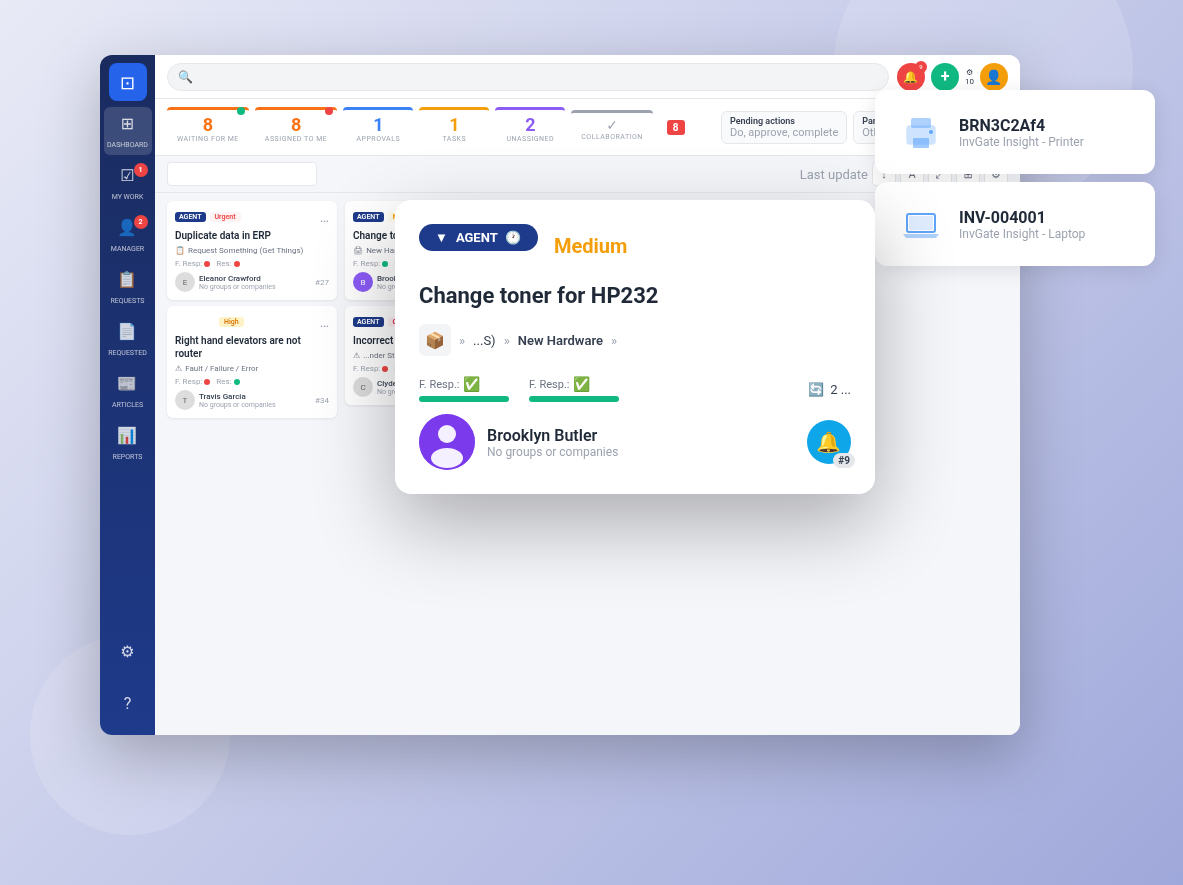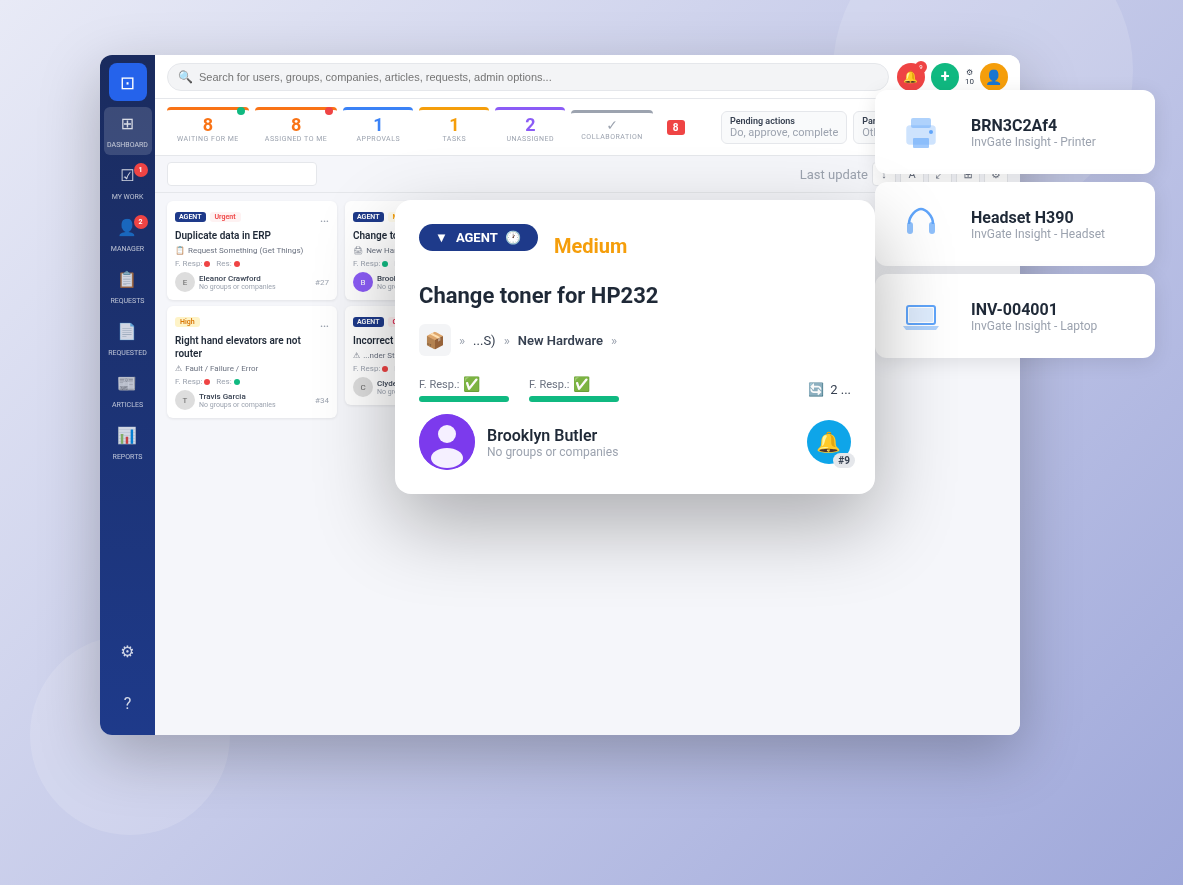--- a/index.html
+++ b/index.html
@@ -338,21 +338,21 @@
 
     .badge-priority {
       font-size: 7px;
       padding: 1px 5px;
       border-radius: 3px;
       font-weight: 600;
     }
     .badge-priority.urgent { background: #fef2f2; color: #ef4444; }
     .badge-priority.medium { background: #fffbeb; color: #f59e0b; }
     .badge-priority.critical { background: #fff1f2; color: #e11d48; }
-    .badge-priority.high { background: #fef3c7; color: #d97706; }
+    .badge-priority.high { background: #fef3c7; color: #d97706; margin-left: 44px; }
 
     .ticket-title {
       font-weight: 600;
       color: #1f2937;
       font-size: 10px;
       margin-bottom: 4px;
       line-height: 1.3;
     }
 
     .ticket-category {
@@ -592,21 +592,21 @@
     }
 
     .asset-card {
       background: white;
       border-radius: 12px;
       padding: 16px 20px;
       margin-bottom: 8px;
       box-shadow: 0 4px 20px rgba(0,0,0,0.1);
       display: flex;
       align-items: center;
-      gap: 24px;
+      gap: 12px;
       cursor: pointer;
     }
 
     .asset-icon {
       width: 52px;
       height: 52px;
       border-radius: 8px;
       display: flex;
       align-items: center;
       justify-content: center;
@@ -680,21 +680,20 @@
     <div class="sidebar-item" style="margin-bottom:8px;">
       <span class="sidebar-icon">?</span>
     </div>
   </div>
 
   <div class="main-content">
 
     <div class="top-navbar">
       <div class="search-bar">
         <span style="color:#9ca3af;font-size:12px;">🔍</span>
-        <input type="text" placeholder="Search for users, groups, companies, articles, requests, admin options..." style="">
       </div>
       <div class="nav-actions">
         <div class="nav-btn red-bg" style="position:relative;">
           <span style="color:white;font-size:12px;">🔔</span>
           <span class="nav-btn-badge">9</span>
         </div>
         <div class="nav-btn green-bg">
           <span style="color:white;font-size:16px;font-weight:700;">+</span>
         </div>
         <div style="display:flex;flex-direction:column;align-items:center;font-size:8px;color:#374151;">
@@ -987,33 +986,20 @@
         <rect x="14" y="28" width="16" height="10" rx="1" fill="#60a5fa" opacity="0.6"></rect>
         <circle cx="32" cy="22" r="2" fill="#60a5fa"></circle>
       </svg>
     </div>
     <div>
       <div class="asset-info-title">BRN3C2Af4</div>
       <div class="asset-info-sub">InvGate Insight - Printer</div>
     </div>
   </div>
 
-  <div class="asset-card">
-    <div class="asset-icon">
-      <svg width="44" height="44" viewBox="0 0 44 44">
-        <path d="M10 22 C10 13 18 7 22 7 C26 7 34 13 34 22" stroke="#60a5fa" stroke-width="2.5" fill="none"></path>
-        <rect x="8" y="20" width="6" height="12" rx="3" fill="#60a5fa" opacity="0.7"></rect>
-        <rect x="30" y="20" width="6" height="12" rx="3" fill="#60a5fa" opacity="0.7"></rect>
-      </svg>
-    </div>
-    <div>
-      <div class="asset-info-title">Headset H390</div>
-      <div class="asset-info-sub">InvGate Insight - Headset</div>
-    </div>
-  </div>
 
   <div class="asset-card">
     <div class="asset-icon">
       <svg width="44" height="44" viewBox="0 0 44 44">
         <rect x="8" y="12" width="28" height="18" rx="2" fill="none" stroke="#60a5fa" stroke-width="2"></rect>
         <rect x="10" y="14" width="24" height="14" rx="1" fill="#60a5fa" opacity="0.2"></rect>
         <path d="M4 32 L40 32 L37 36 L7 36 Z" fill="#60a5fa" opacity="0.5"></path>
       </svg>
     </div>
     <div>

